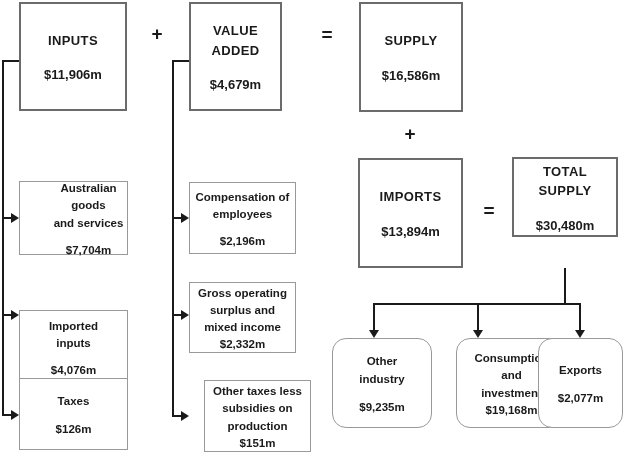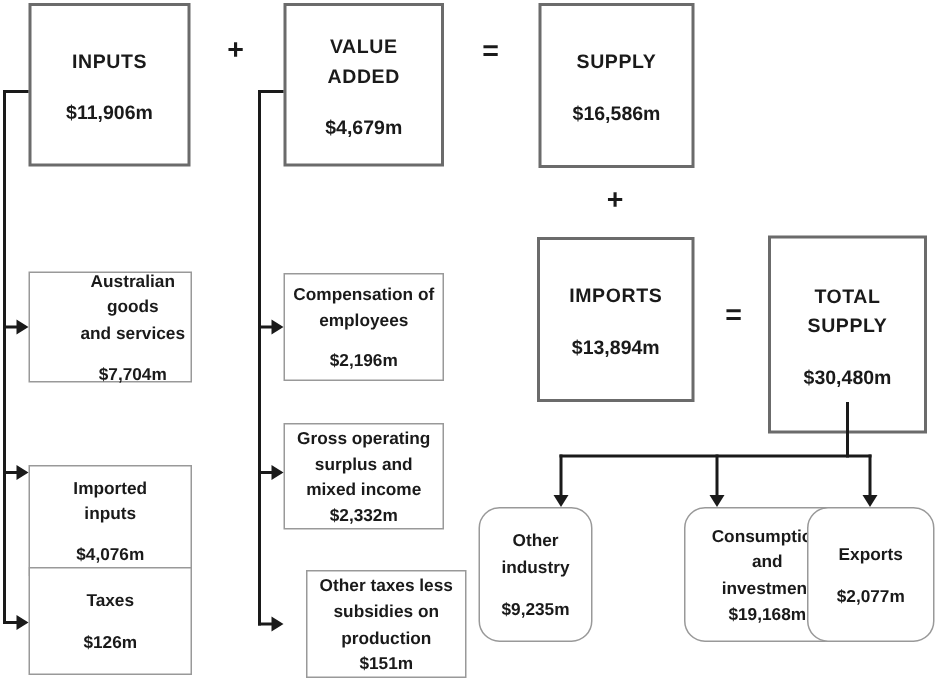--- a/index.html
+++ b/index.html
@@ -23,31 +23,31 @@
   .smallbox .t,.roundbox .t{font-size:11.5px;line-height:1.5;white-space:pre-line;}
   .smallbox .a,.roundbox .a{font-size:11.5px;}
   .roundbox{
     position:absolute;border:1px solid #999;border-radius:14px;background:#fff;
     display:flex;flex-direction:column;align-items:center;justify-content:center;
     gap:13px;text-align:center;box-sizing:border-box;
   }
   .tight{gap:2px;}
   
   .b-inputs{left:19px;top:2px;width:108px;height:109px;}
-  .b-va{left:189px;top:2px;width:107px;height:109px;}
+  .b-va{left:189px;top:2px;width:93px;height:109px;}
   .b-out{left:359px;top:2px;width:104px;height:110px;}
   .b-imp{left:358px;top:158px;width:105px;height:110px;}
-  .b-ts{left:512px;top:157px;width:106px;height:132px;}
+  .b-ts{left:512px;top:157px;width:106px;height:80px;}
   .lc1{left:19px;top:181px;width:109px;height:74px;padding-left:30px;}
   .lc2{left:19px;top:278px;width:109px;height:74px;margin-top:32px;}
   .lc3{left:19px;top:378px;width:109px;height:72px;}
   .mc1{left:189px;top:182px;width:107px;height:72px;}
   .mc2{left:189px;top:282px;width:107px;height:71px;}
   .mc3{left:204px;top:380px;width:107px;height:72px;}
-  .rb1{left:319px;top:338px;width:76px;height:90px;}
+  .rb1{left:332px;top:338px;width:100px;height:90px;}
   .rb2{left:456px;top:338px;width:111px;height:90px;}
   .rb3{left:538px;top:338px;width:85px;height:90px;}
   
   .op{position:absolute;font-size:19px;line-height:19px;text-align:center;}
   .op1{left:143px;top:24px;width:28px;}
   .op2{left:313px;top:25px;width:28px;}
   .op3{left:396px;top:124px;width:28px;}
   .op4{left:475px;top:201px;width:28px;}
   
   .ln{position:absolute;background:#1a1a1a;}

